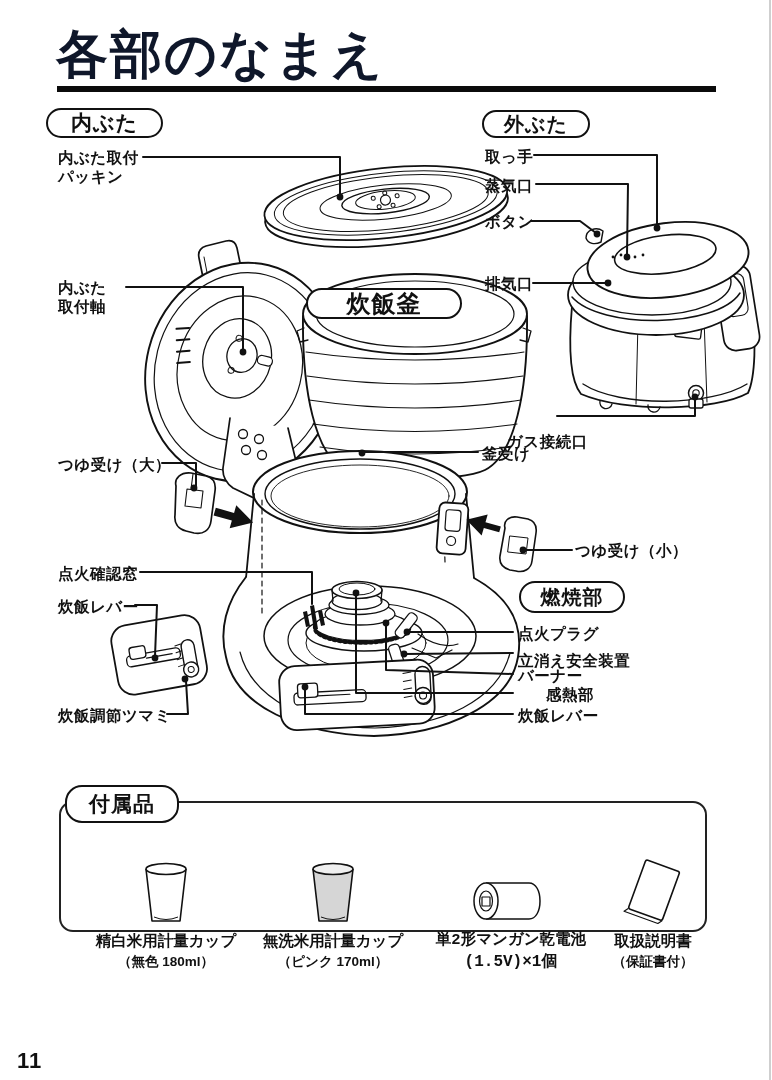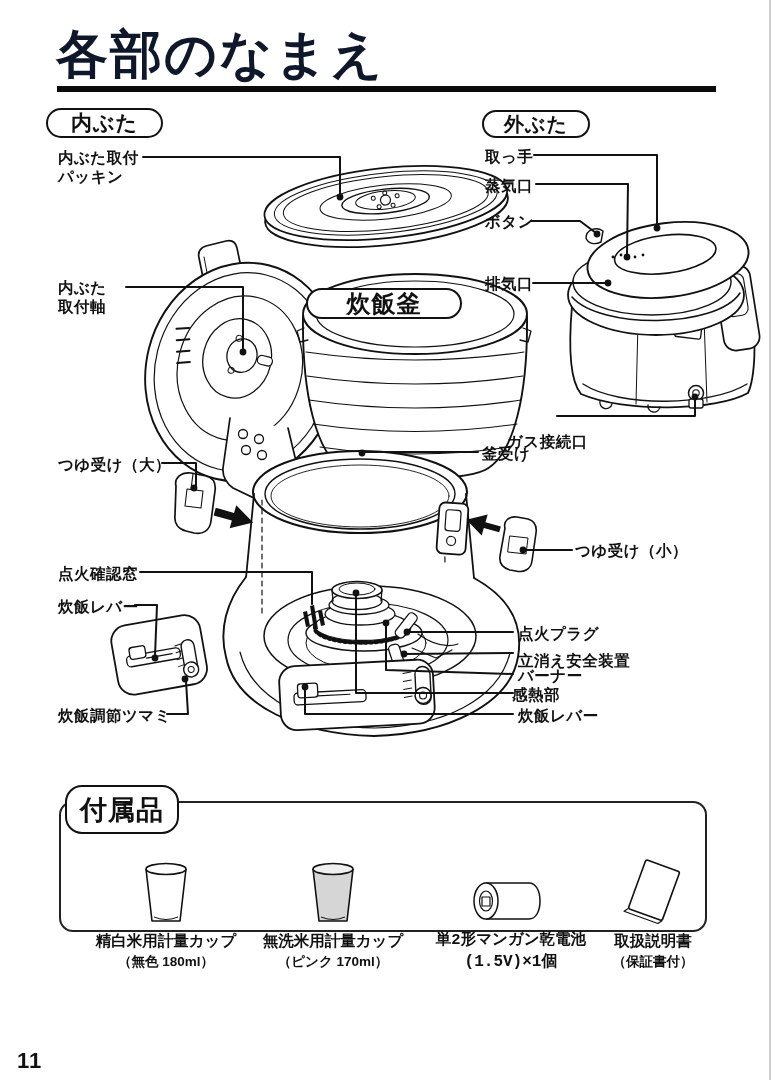--- a/index.html
+++ b/index.html
@@ -233,45 +233,46 @@
       </g>
     </g>
   </svg>
 
   <div class="title">各部のなまえ</div>
   <div class="title-rule"></div>
 
   <div class="pill" style="left:46px;top:108px;width:117px;height:30px;font-size:21px;">内ぶた</div>
   <div class="pill" style="left:482px;top:110px;width:108px;height:28px;font-size:20px;">外ぶた</div>
   <div class="pill" style="left:306px;top:288px;width:156px;height:31px;font-size:24px;border-width:2px;">炊飯釜</div>
+  <div class="pill" style="left:519px;top:581px;width:106px;height:32px;font-size:20px;">燃焼部</div>
 
   <div class="label" style="left:58px;top:148px;">内ぶた取付
 パッキン</div>
   <div class="label" style="left:58px;top:278px;">内ぶた
 取付軸</div>
   <div class="label" style="left:58px;top:455px;">つゆ受け（大）</div>
   <div class="label" style="left:58px;top:564px;">点火確認窓</div>
   <div class="label" style="left:58px;top:597px;">炊飯レバー</div>
   <div class="label" style="left:58px;top:706px;">炊飯調節ツマミ</div>
 
   <div class="label" style="left:485px;top:147px;">取っ手</div>
   <div class="label" style="left:485px;top:176px;">蒸気口</div>
   <div class="label" style="left:485px;top:212px;">ボタン</div>
   <div class="label" style="left:485px;top:274px;">排気口</div>
   <div class="label" style="left:486px;top:432px;margin-left:21px;">ガス接続口</div>
   <div class="label" style="left:482px;top:444px;">釜受け</div>
   <div class="label" style="left:575px;top:541px;">つゆ受け（小）</div>
   <div class="label" style="left:518px;top:624px;">点火プラグ</div>
   <div class="label" style="left:518px;top:651px;">立消え安全装置</div>
   <div class="label" style="left:518px;top:666px;">バーナー</div>
-  <div class="label" style="left:512px;top:685px;">感熱部</div>
+  <div class="label" style="left:546px;top:685px;">感熱部</div>
   <div class="label" style="left:518px;top:706px;">炊飯レバー</div>
 
   <div class="acc-box"></div>
-  <div class="pill" style="left:65px;top:785px;width:114px;height:49px;font-size:27px;z-index:3;text-align:center;">付属品</div>
+  <div class="pill" style="left:65px;top:785px;width:114px;height:38px;font-size:21px;z-index:3;text-align:center;">付属品</div>
 
   <div class="acc-item" style="left:76px;">
     <div class="acc-icon">
       <svg width="58" height="68" viewBox="0 0 58 68" style="position:static;">
         <g stroke="#111" stroke-width="1.6" fill="#fff" stroke-linejoin="round">
           <path d="M9,9 L15,61 L43,61 L49,9"></path>
           <ellipse cx="29" cy="9" rx="20" ry="5.5"></ellipse>
           <path d="M17,57 Q29,62 41,57" fill="none" stroke-width="1"></path>
         </g>
       </svg>

